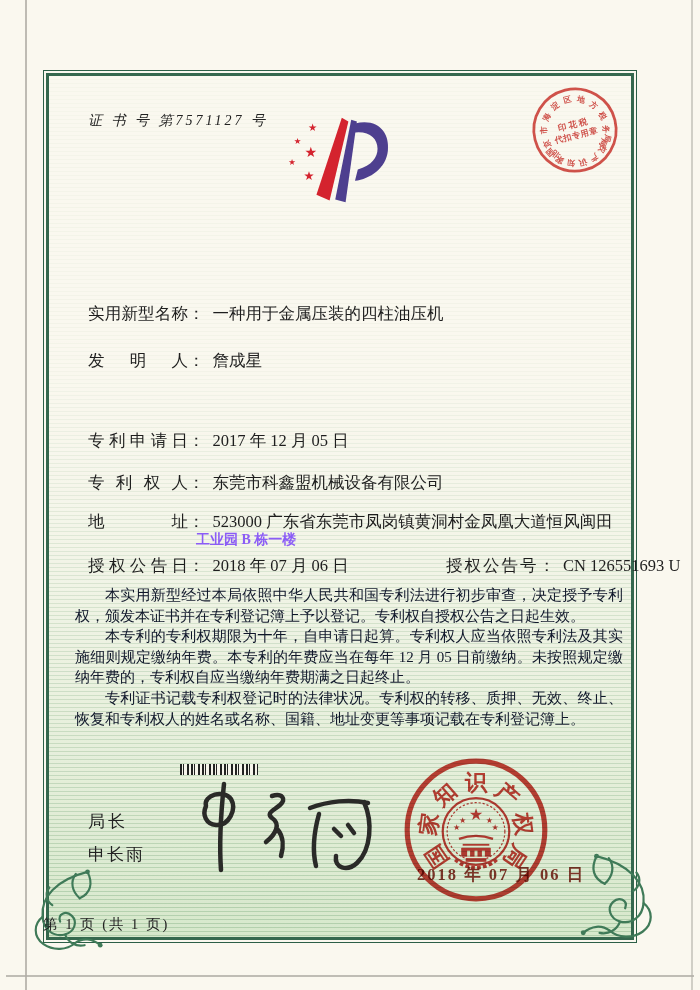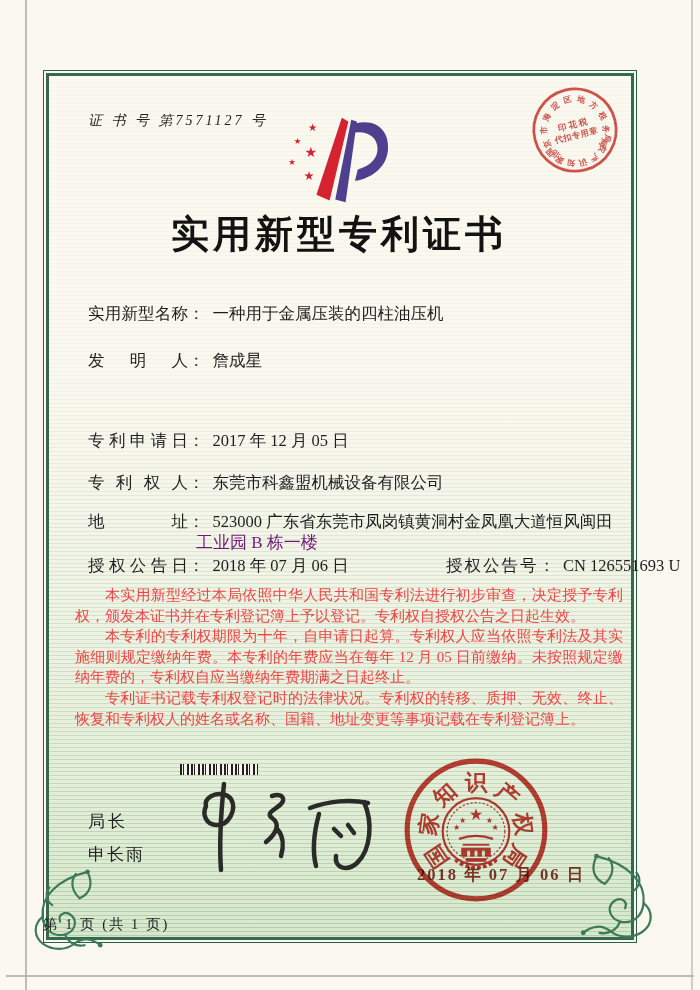--- a/index.html
+++ b/index.html
@@ -20,24 +20,24 @@
     -webkit-mask-image:linear-gradient(180deg, rgba(0,0,0,.10) 0%, rgba(0,0,0,.14) 34%, rgba(0,0,0,.6) 62%, #000 100%);
     mask-image:linear-gradient(180deg, rgba(0,0,0,.10) 0%, rgba(0,0,0,.14) 34%, rgba(0,0,0,.6) 62%, #000 100%);}
   .content{position:absolute;inset:0;z-index:4;}
   .cert-number{position:absolute;left:88px;top:112px;font-size:14px;letter-spacing:3px;color:#222;font-style:italic;}
   .logo{position:absolute;left:281px;top:114px;width:116px;height:94px;}
   .page-title{position:absolute;left:43px;top:209px;width:592px;text-align:center;
               font-size:38px;font-weight:bold;letter-spacing:4px;color:#121212;}
   .row{position:absolute;left:88px;font-size:16.5px;white-space:nowrap;color:#1e1e1e;}
   .flabel{display:inline-block;width:100px;text-align:justify;text-align-last:justify;}
   .fcolon{display:inline-block;margin-right:8px;}
-  .addr2{position:absolute;left:196px;top:531px;font-size:17px;color:#701a75;}
+  .addr2{position:absolute;left:196px;top:531px;font-size:14px;color:#8b5cf6;font-weight:bold;}
   .grant-right{position:absolute;left:358px;top:0;}
   .legal{position:absolute;left:75px;top:585px;width:548px;font-size:15px;line-height:20.6px;
-         text-align:justify;color:#ef4444;}
+         text-align:justify;color:#0f172a;}
   .legal p{margin:0;text-indent:2em;}
   .signer-title{position:absolute;left:88px;top:810px;font-size:17px;letter-spacing:3px;color:#222;}
   .signer-name{position:absolute;left:88px;top:843px;font-size:17px;letter-spacing:2px;color:#222;}
   .barcode{position:absolute;left:180px;top:764px;width:78px;height:11px;
     background:repeating-linear-gradient(90deg,#222 0 2px,#f5f3ea 2px 3px,#222 3px 4px,#f5f3ea 4px 7px,#222 7px 9px,#f5f3ea 9px 11px);}
   .signature{position:absolute;left:188px;top:772px;width:205px;height:102px;}
   .seal-main{position:absolute;left:402px;top:756px;width:148px;height:148px;z-index:5;
              mix-blend-mode:multiply;opacity:.95;}
   .seal-date{position:absolute;left:417px;top:864px;width:190px;z-index:6;font-size:16.5px;
              letter-spacing:2px;color:#8f3a30;font-weight:bold;mix-blend-mode:multiply;}
@@ -102,21 +102,20 @@
         <text x="16" y="32" font-size="9" text-anchor="middle">★</text>
         <text x="30" y="46" font-size="15" text-anchor="middle">★</text>
         <text x="10" y="54" font-size="9" text-anchor="middle">★</text>
         <text x="28" y="70" font-size="13" text-anchor="middle">★</text>
       </g>
       <polygon points="63,4 70,8 50,92 36,86" fill="#d4232e"></polygon>
       <polygon points="73,6 79,8 67,94 56,91" fill="#4e3f8f"></polygon>
       <path d="M77,10 C102,4 114,20 112,39 C110,58 93,69 77,71 L80,59 C95,55 101,46 101,37 C101,25 91,17 74,20 Z" fill="#4e3f8f"></path>
     </svg>
 
-    <div class="page-title">实用新型专利证书</div>
 
     <div class="row" style="top:350px">
       <span class="flabel">发明人</span><span class="fcolon">：</span><span>詹成星</span>
     </div>
     <div class="row" style="top:303px">
       <span class="flabel">实用新型名称</span><span class="fcolon">：</span><span>一种用于金属压装的四柱油压机</span>
     </div>
     <div class="row" style="top:430px">
       <span class="flabel">专利申请日</span><span class="fcolon">：</span><span>2017 年 12 月 05 日</span>
     </div>

